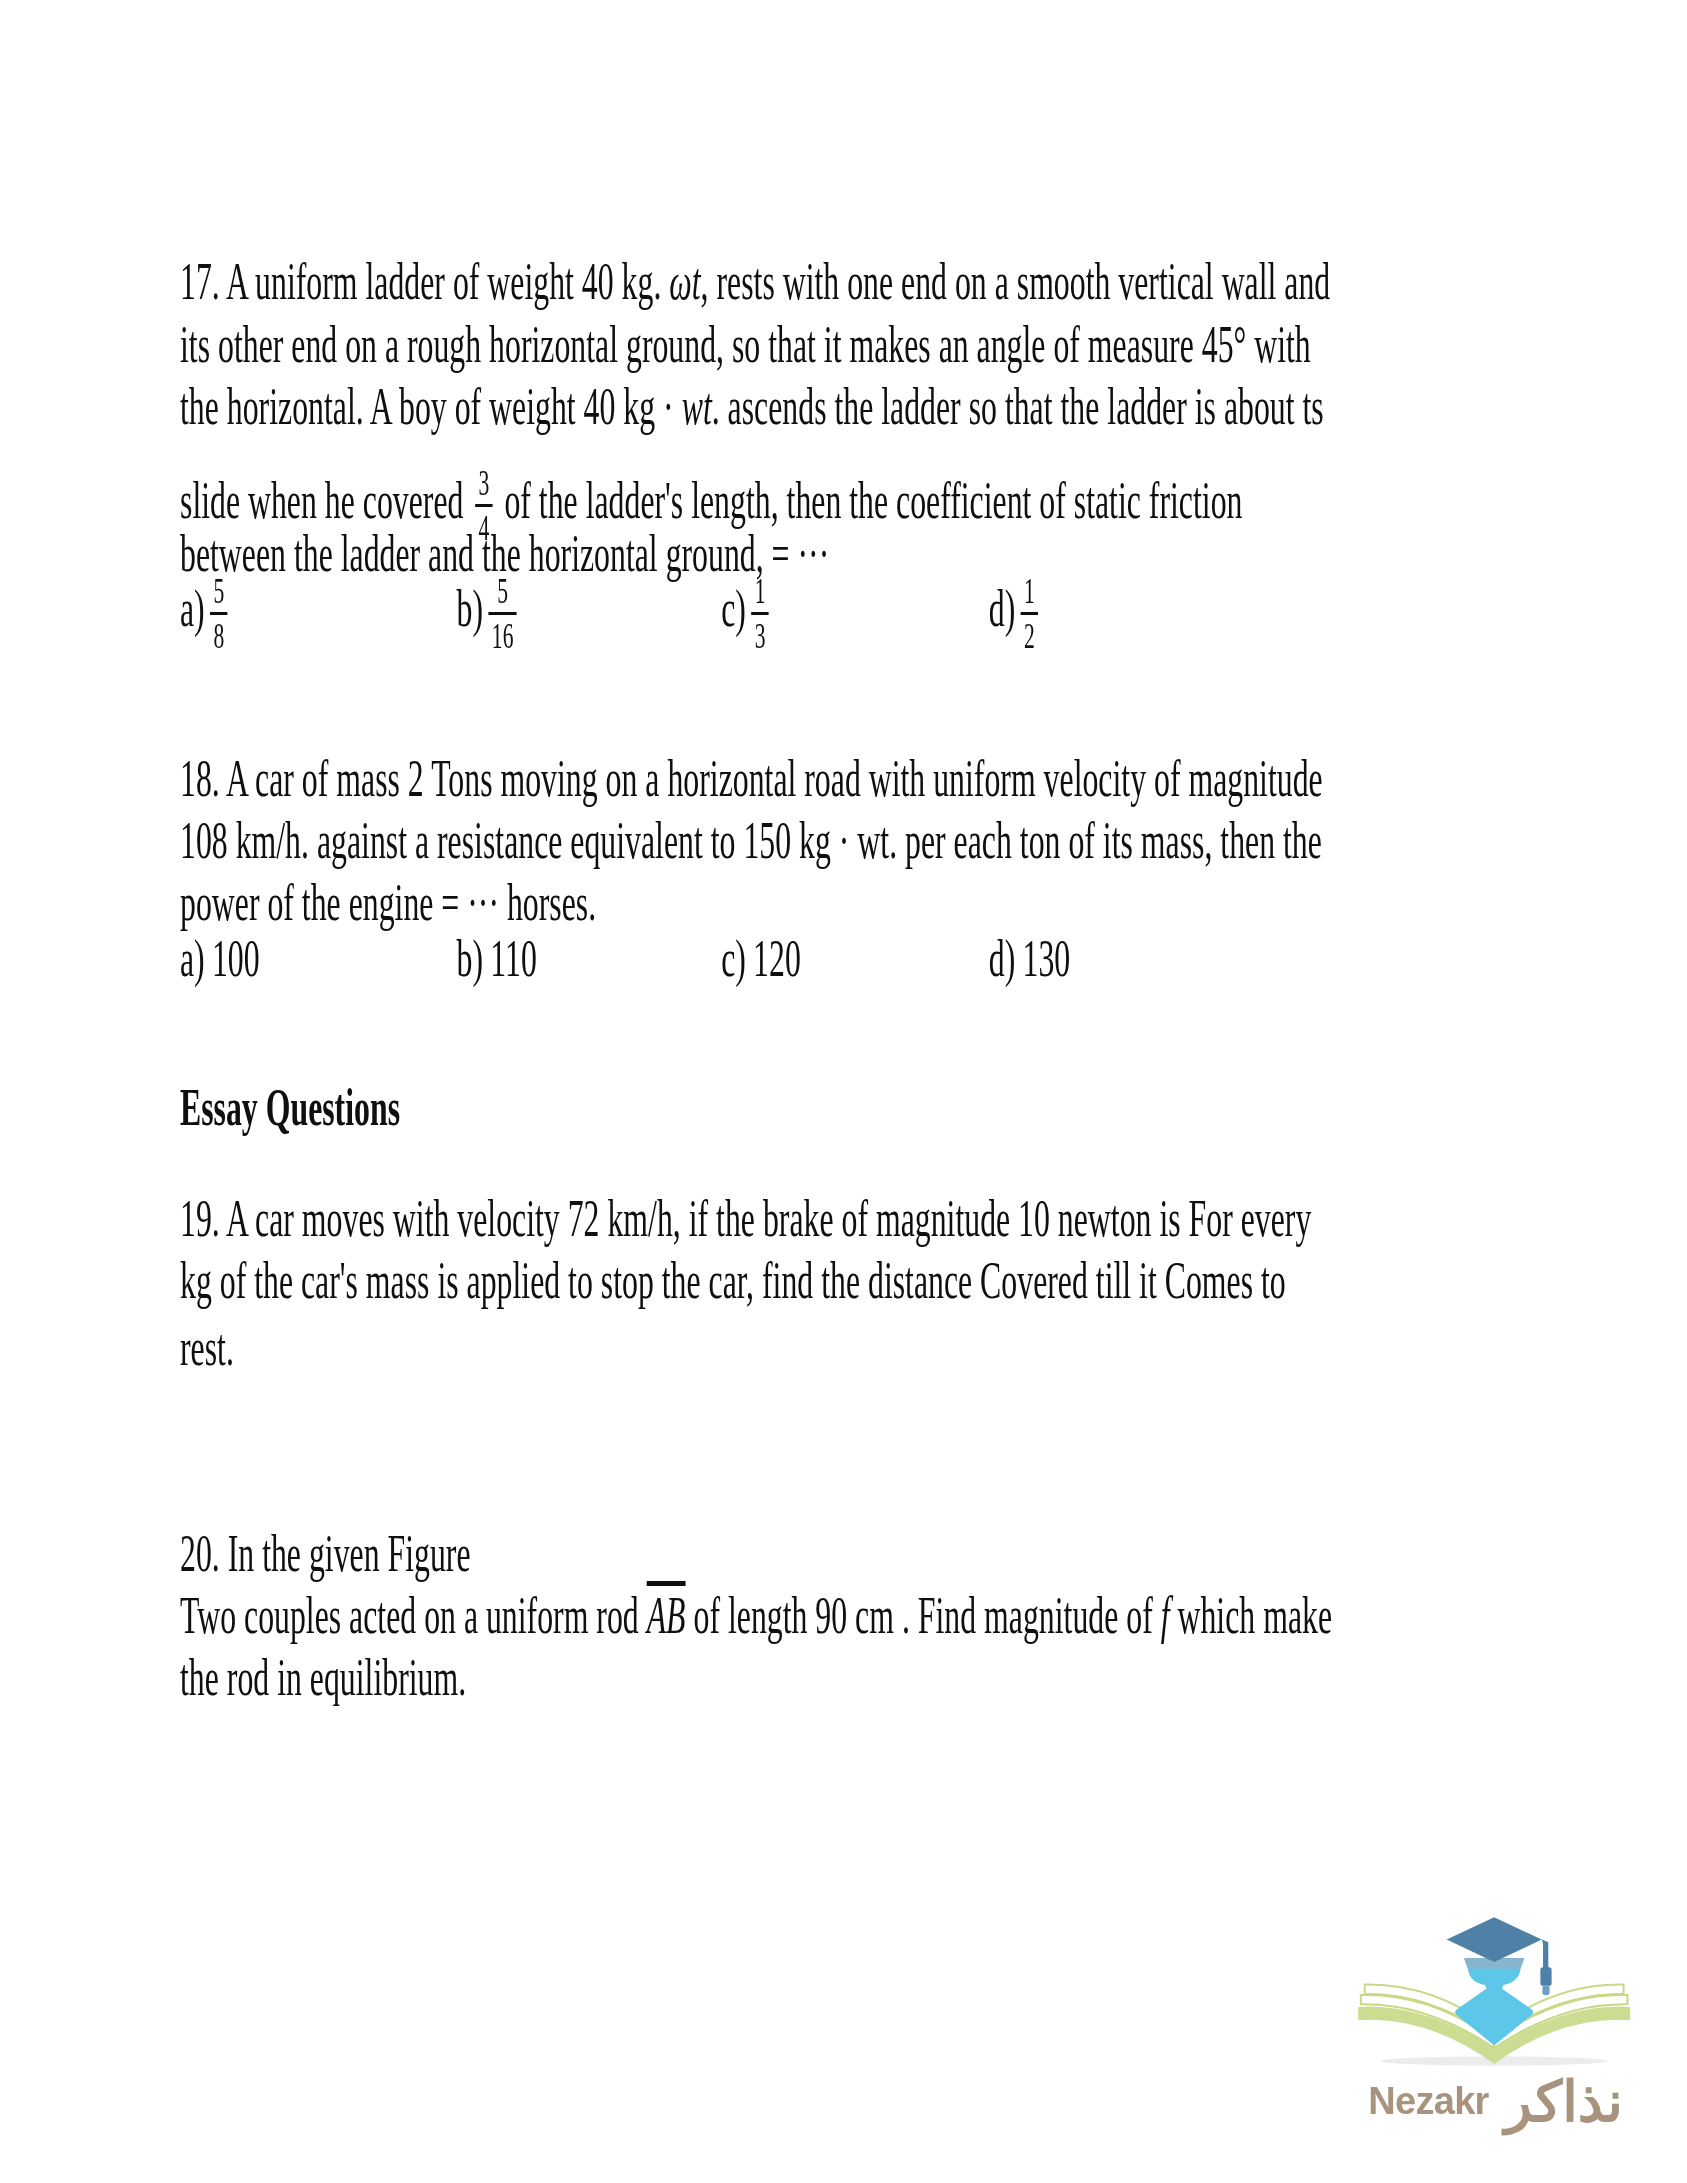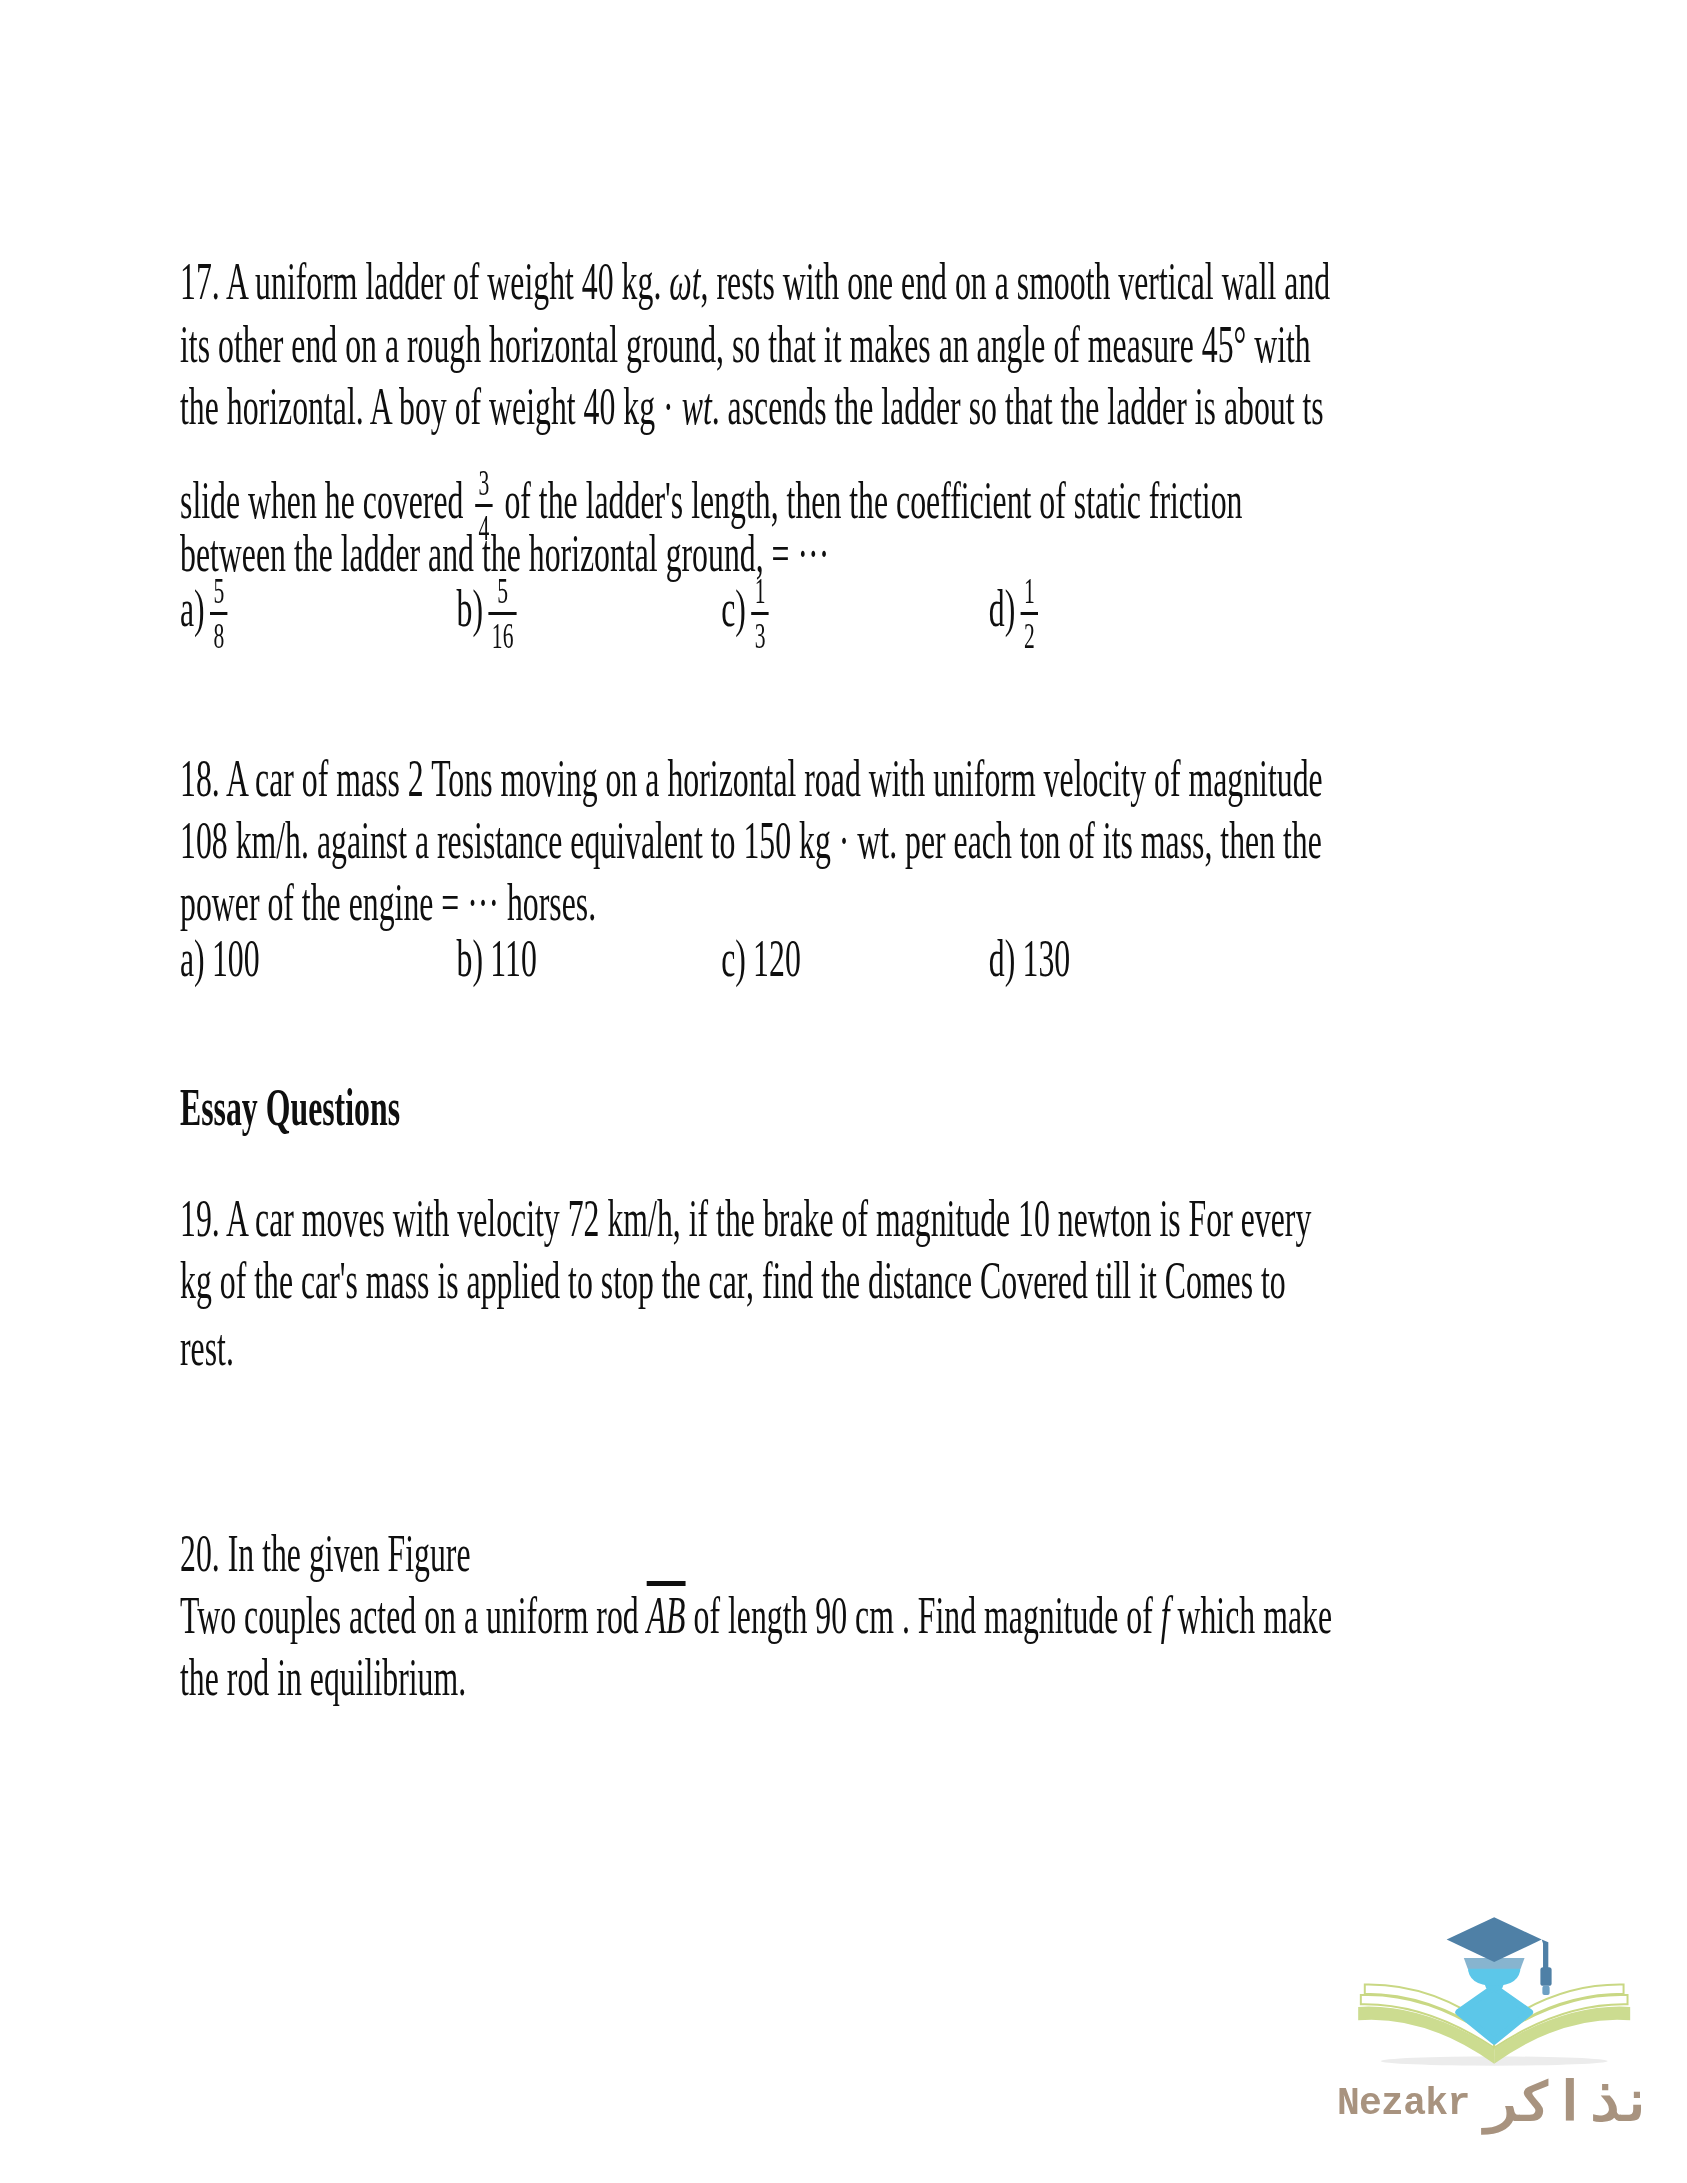--- a/index.html
+++ b/index.html
@@ -54,21 +54,21 @@
     width:291px;
     height:232px;
   }
   .logo svg{display:block;width:291px;height:169px;}
   .logo-text{
     display:flex;
     justify-content:center;
     align-items:center;
     gap:16px;
     margin-top:0;
-    font-family:Liberation Mono, monospace;
+    font-family:Liberation Sans, sans-serif;
     font-weight:700;
     color:#a8937f;
   }
   .logo-latin{font-size:38px;letter-spacing:-0.7px;}
   .logo-arabic{font-size:56px;direction:rtl;}
 </style>
 </head>
 <body>
 
 <div class="page">

